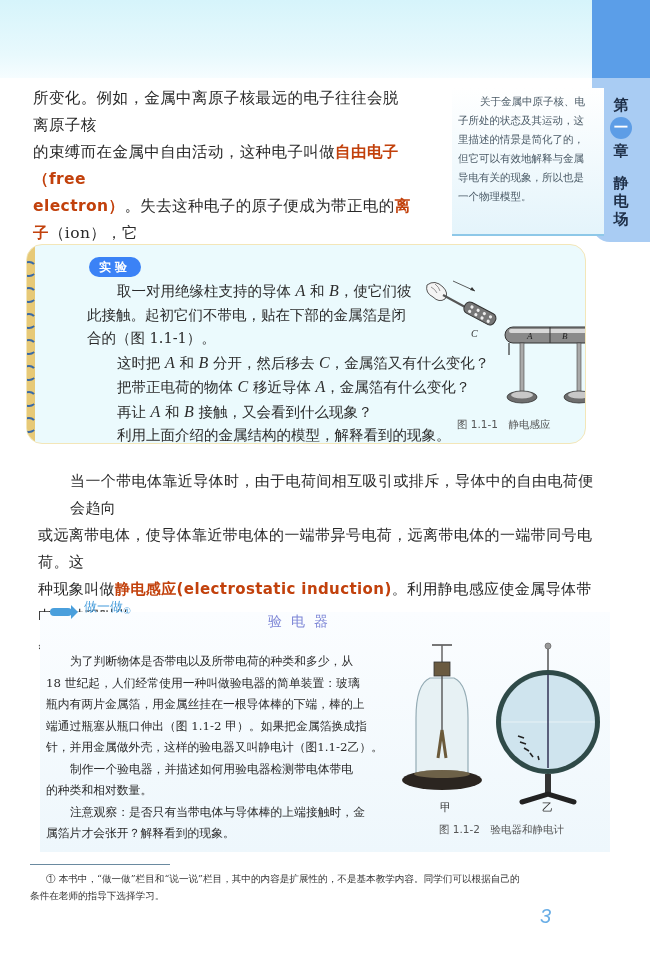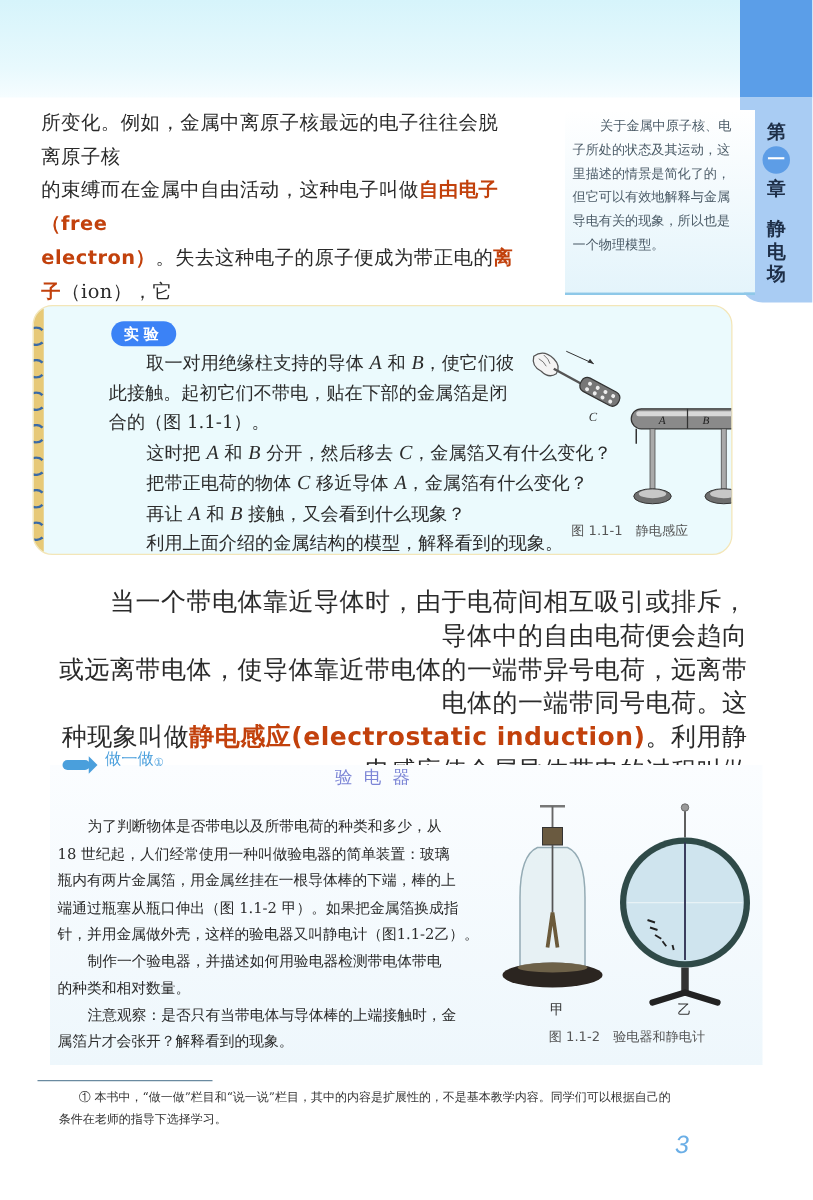--- a/index.html
+++ b/index.html
@@ -80,21 +80,21 @@
     }
     .exp-text .line { white-space: nowrap; }
     .exp-text .ind { padding-left: 30px; }
     .exp-text i { font-family: "Liberation Serif", serif; font-style: italic; font-size: 16px; }
     .fig1 { position: absolute; left: 390px; top: 30px; width: 170px; height: 140px; }
     .fig1-caption {
       position: absolute; left: 430px; top: 173px;
       font-family: "DejaVu Sans", sans-serif; font-size: 10.5px; color: #555; text-align: center;
     }
 
-    .p2 { left: 38px; top: 468px; width: 560px; font-size: 20px; line-height: 27px; text-align: right; }
+    .p2 { left: 38px; top: 468px; width: 560px; font-size: 15px; line-height: 27px; }
     .p2 .ind { padding-left: 32px; }
 
     .doit-header {
       position: absolute; left: 50px; top: 598px;
       font-family: "DejaVu Sans", sans-serif; font-size: 13px; color: #4a9fdc;
       display: flex; align-items: flex-end;
     }
     .doit-arrow {
       width: 22px; height: 8px; background: #4a9fdc; border-radius: 4px;
       margin-right: 6px; position: relative;
@@ -123,21 +123,21 @@
       position: absolute; font-family: "DejaVu Serif", serif; font-size: 11px; color: #333;
     }
     .fig2-caption {
       position: absolute; left: 439px; top: 823px;
       font-family: "DejaVu Sans", sans-serif; font-size: 10.5px; color: #555;
     }
 
     .fn-rule { position: absolute; left: 30px; top: 864px; width: 140px; height: 1px; background: #6a8aa0; }
     .footnote {
       position: absolute; left: 30px; top: 870px; width: 560px;
-      font-family: "DejaVu Serif", serif; font-size: 9.6px; line-height: 17px; color: #333; margin-left: 17px;
+      font-family: "DejaVu Serif", serif; font-size: 9.6px; line-height: 17px; color: #333;
     }
     .footnote .ind { padding-left: 16px; }
     .page-num {
       position: absolute; left: 540px; top: 905px;
       font-family: "Liberation Sans", sans-serif; font-style: italic; font-size: 20px; color: #6aaee6;
     }
   </style>
 </head>
 <body>
 

